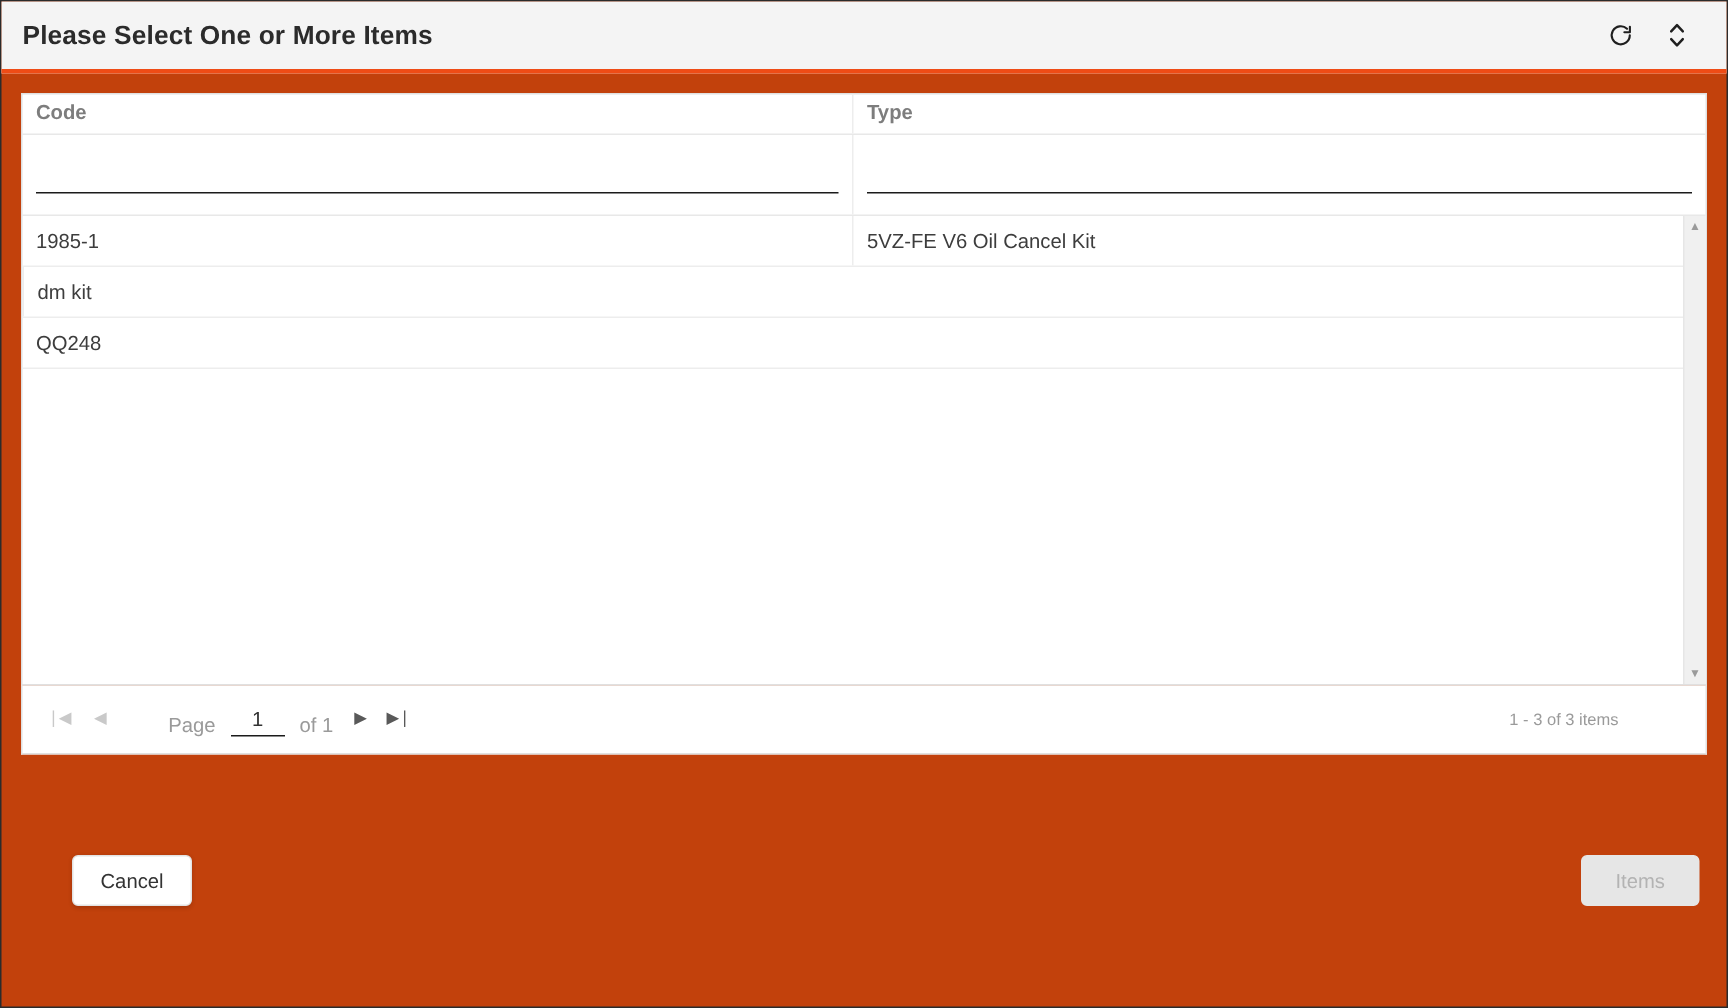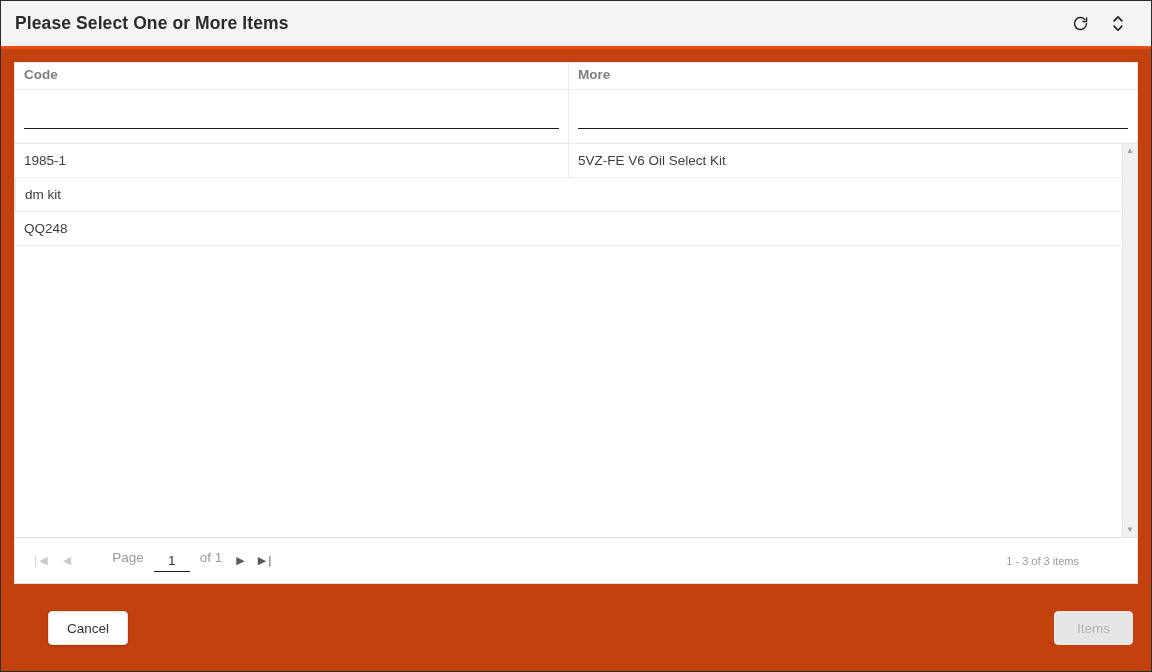--- a/index.html
+++ b/index.html
@@ -64,21 +64,21 @@
     border: none;
     padding: 0;
   }
 
   
   .grid-wrap {
     margin: 13px 13px 0 13px;
     border: 1px solid #e0e0e0;
     background: #ffffff;
     flex: 0 0 auto;
-    height: 476px;
+    height: 395px;
     box-sizing: border-box;
     display: flex;
     flex-direction: column;
     position: relative;
   }
   .grid-head {
     display: flex;
     border-bottom: 1px solid #e8e8e8;
     height: 27px;
     box-sizing: border-box;
@@ -196,21 +196,21 @@
     font-size: 11px;
     line-height: 1;
     cursor: pointer;
     user-select: none;
     letter-spacing: -1px;
   }
   .pg-icon.disabled { color: #c9c9c9; }
   .pg-icon.enabled { color: #595959; }
   .pager-mid {
     display: flex;
-    align-items: flex-start;
+    align-items: flex-end;
     gap: 10px;
     margin-left: 42px;
   }
   .pg-label {
     font-size: 13.5px;
     color: #9a9a9a;
   }
   .pg-input {
     width: 36px;
     height: 22px;
@@ -294,38 +294,38 @@
           <polyline points="2.5,14 7,18.8 11.5,14"></polyline>
         </svg>
       </button>
     </div>
   </div>
 
   <div class="grid-wrap">
 
     <div class="grid-head">
       <div class="cell col-code">Code</div>
-      <div class="cell col-type">More</div>
+      <div class="cell col-type">Type</div>
     </div>
 
     <div class="filter-row">
       <div class="filter-cell col-code">
         <input class="filter-input" type="text" value="" style="">
       </div>
       <div class="filter-cell col-type">
         <input class="filter-input" type="text" value="" style="">
       </div>
     </div>
 
     <div class="grid-body">
       <div class="rows-area">
 
         <div class="grid-row">
           <div class="cell col-code">1985-1</div>
-          <div class="cell col-type">5VZ-FE V6 Oil Select Kit</div>
+          <div class="cell col-type">5VZ-FE V6 Oil Cancel Kit</div>
         </div>
 
         <div class="grid-row">
           <div class="cell col-type">dm kit</div>
         </div>
 
         <div class="grid-row">
           <div class="cell col-code">QQ248</div>
         </div>
 

